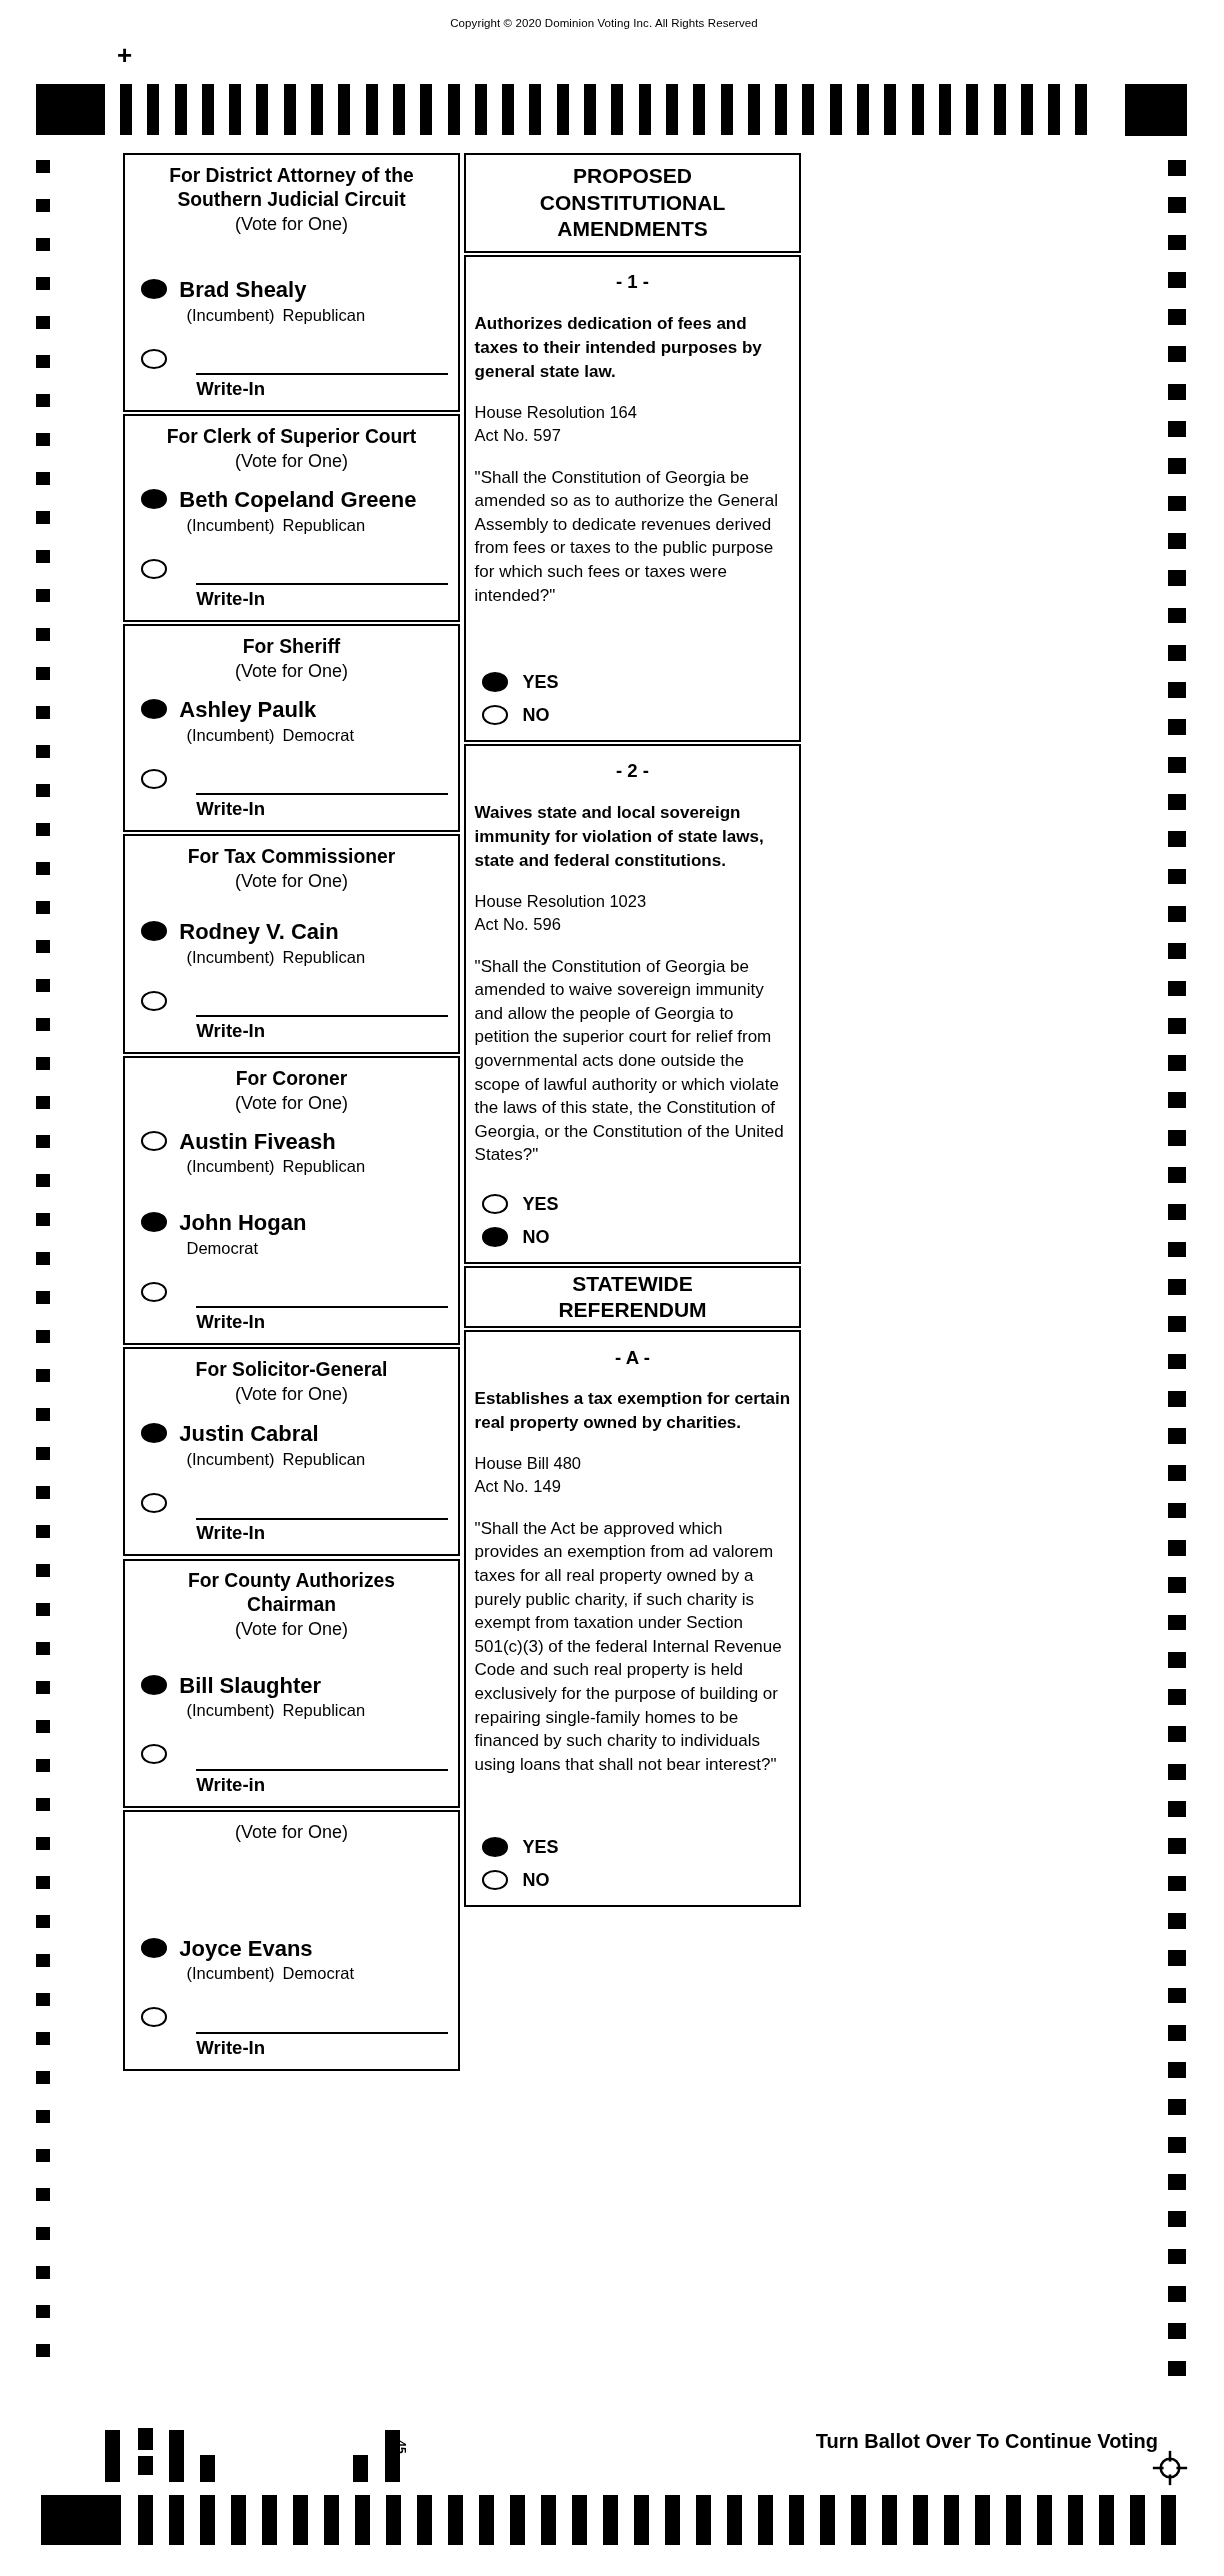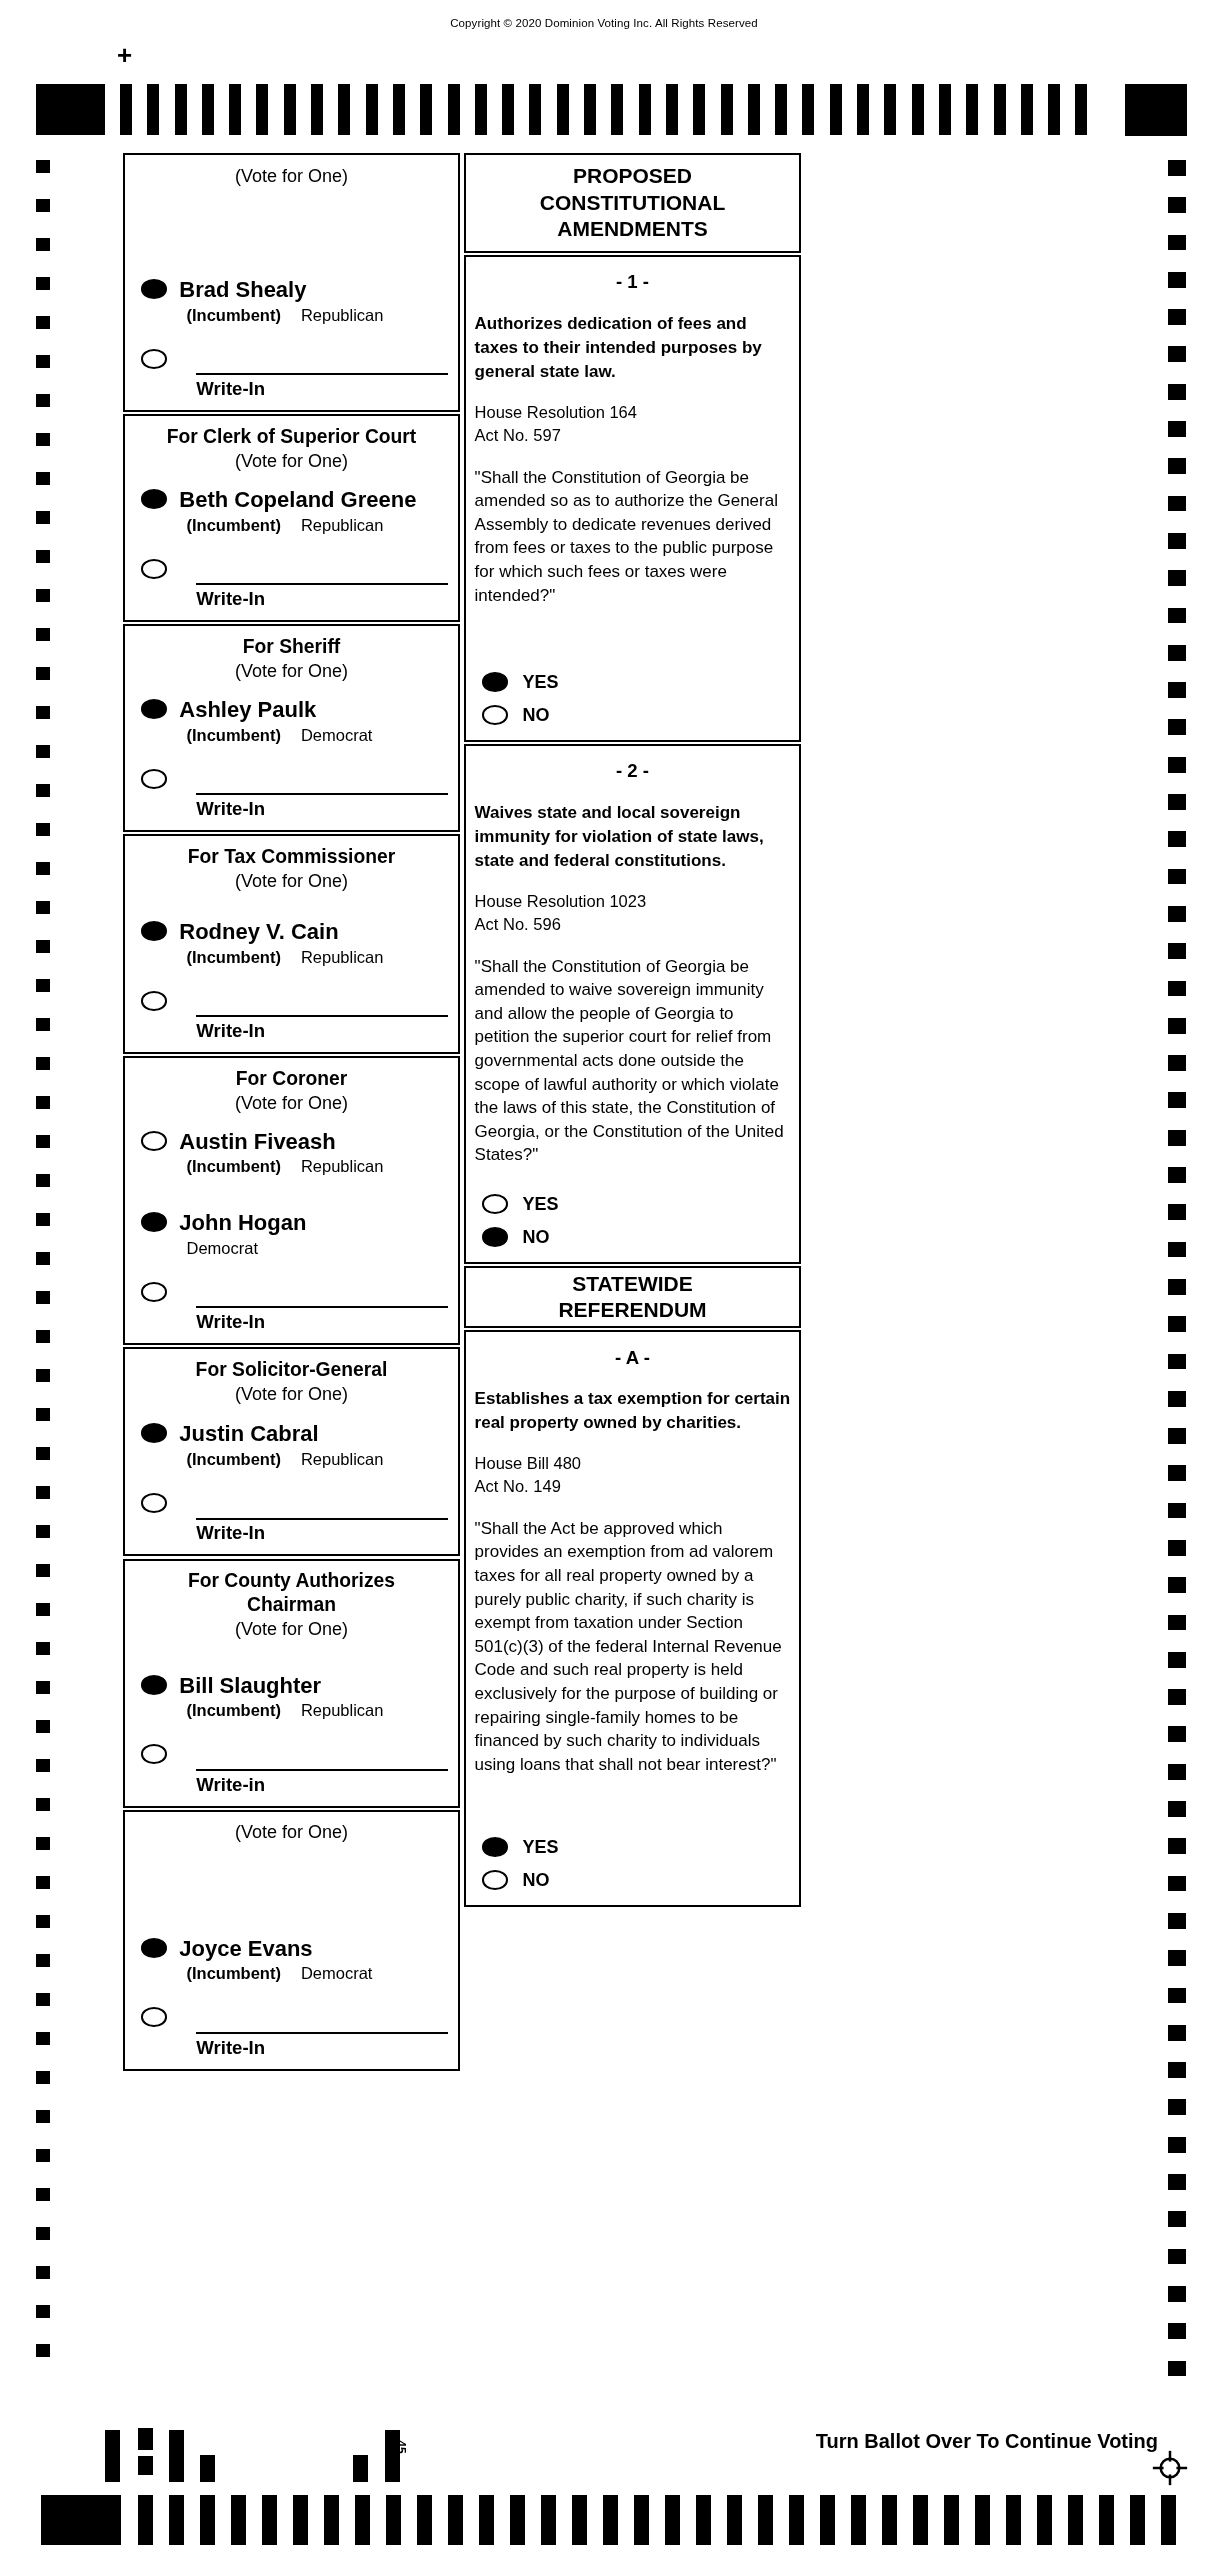--- a/index.html
+++ b/index.html
@@ -32,21 +32,21 @@
   .ct{font-weight:bold;font-size:19.3px;line-height:24px;text-align:center;white-space:pre-line}
   .cv{font-size:18px;text-align:center;margin-top:2.1px}
   .cands{margin-top:auto;display:flex;flex-direction:column;gap:36px;padding-left:8.6px}
   .cand{display:flex}
   .oval{width:26.5px;height:20px;border:2.1px solid #000;border-radius:50%;flex:none;
         display:inline-block;box-sizing:border-box;background:#fff}
   .oval.filled{background:#000}
   .ctext{margin-left:12px}
   .cname{font-weight:bold;font-size:22px;line-height:21.5px}
   .csub{font-size:16.5px;margin-top:5px;margin-left:7.2px}
-  .inc{font-weight:bold;margin-right:20px}
+  .inc{font-weight:normal;margin-right:8px}
   .inc:empty{display:none;margin:0}
   .writein{margin-top:24px;display:flex;align-items:flex-end;padding:0 2.9px 0 8.6px}
   .writein .oval{margin-bottom:31.5px}
   .wwrap{flex:1;margin-left:29px}
   .wline{border-bottom:2.1px solid #000}
   .wlabel{font-weight:bold;font-size:18.6px;padding-top:2.9px}
 
   
   .mh1{height:100px}.ma1{height:487px}.ma2{height:520px}.mh2{height:62px}.mra{height:577px}
   .mhead{font-weight:bold;font-size:21px;line-height:26.5px;text-align:center;white-space:pre-line;margin:auto 8px}
@@ -229,20 +229,22 @@
     <div style="width: 18px; height: 15.8px; background: rgb(0, 0, 0); flex: 0 0 auto;"></div>
     <div style="width: 18px; height: 15.8px; background: rgb(0, 0, 0); flex: 0 0 auto;"></div>
     <div style="width: 18px; height: 15.8px; background: rgb(0, 0, 0); flex: 0 0 auto;"></div>
     <div style="width: 18px; height: 15.8px; background: rgb(0, 0, 0); flex: 0 0 auto;"></div>
     <div style="width: 18px; height: 15.8px; background: rgb(0, 0, 0); flex: 0 0 auto;"></div>
   </div>
 
 <div id="col-left">
 
   <section class="contest c0">
+    <div class="ct">For District Attorney of the
+Southern Judicial Circuit</div>
     <div class="cv">(Vote for One)</div>
     <div class="cands">
       <div class="cand">
         <span class="oval filled"></span>
         <div class="ctext">
           <div class="cname">Brad Shealy</div>
           <div class="csub">
             <span class="inc">(Incumbent)</span><span>Republican</span>
           </div>
         </div>

